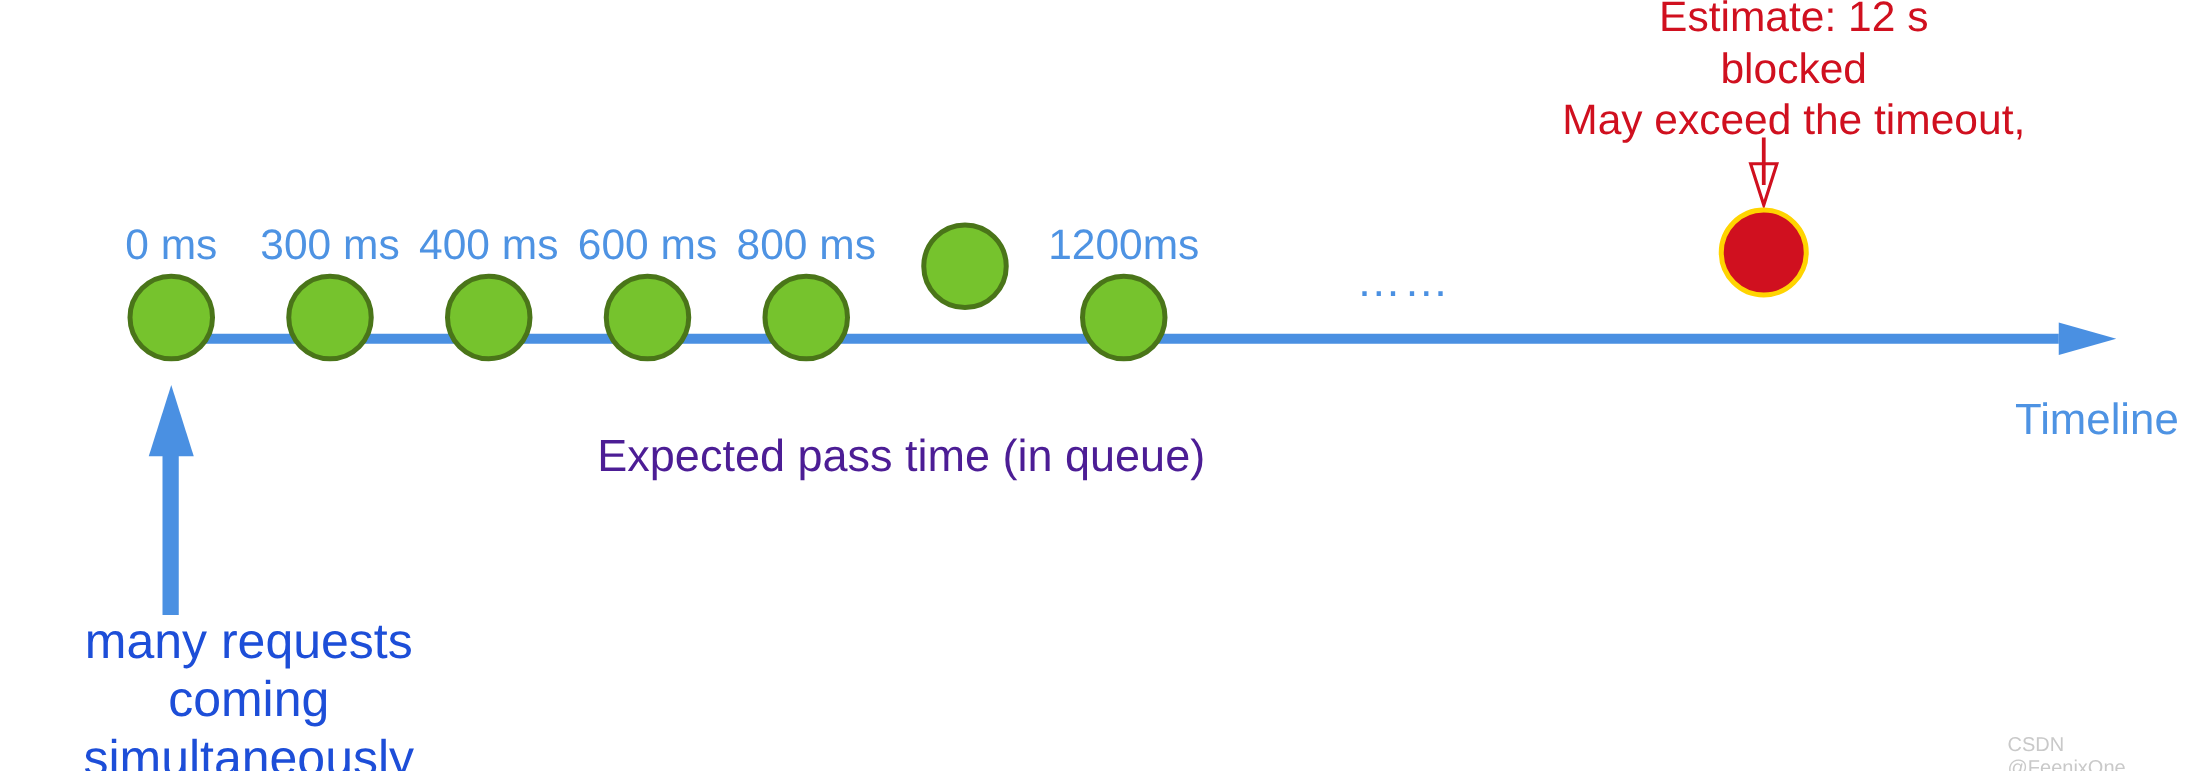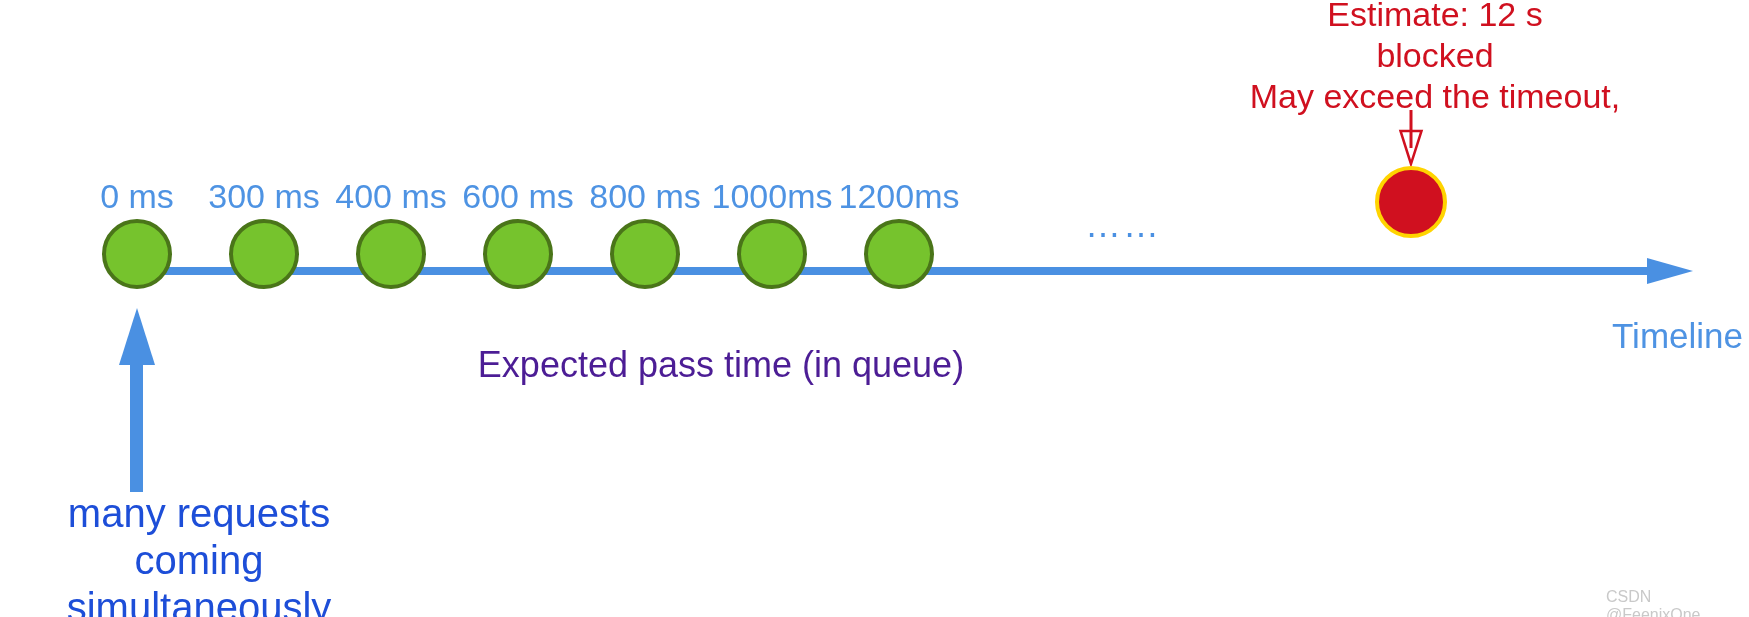--- a/index.html
+++ b/index.html
@@ -82,21 +82,20 @@
     </div>
     <div class="pt">
       <div class="pt-label">600 ms</div>
       <div class="pt-circle"></div>
     </div>
     <div class="pt">
       <div class="pt-label">800 ms</div>
       <div class="pt-circle"></div>
     </div>
     <div class="pt">
-      <div class="pt-label">1000ms</div>
       <div class="pt-circle"></div>
     </div>
     <div class="pt">
       <div class="pt-label">1200ms</div>
       <div class="pt-circle"></div>
     </div>
   </div>
 
   <div class="abs caption">Expected pass time (in queue)</div>
 

